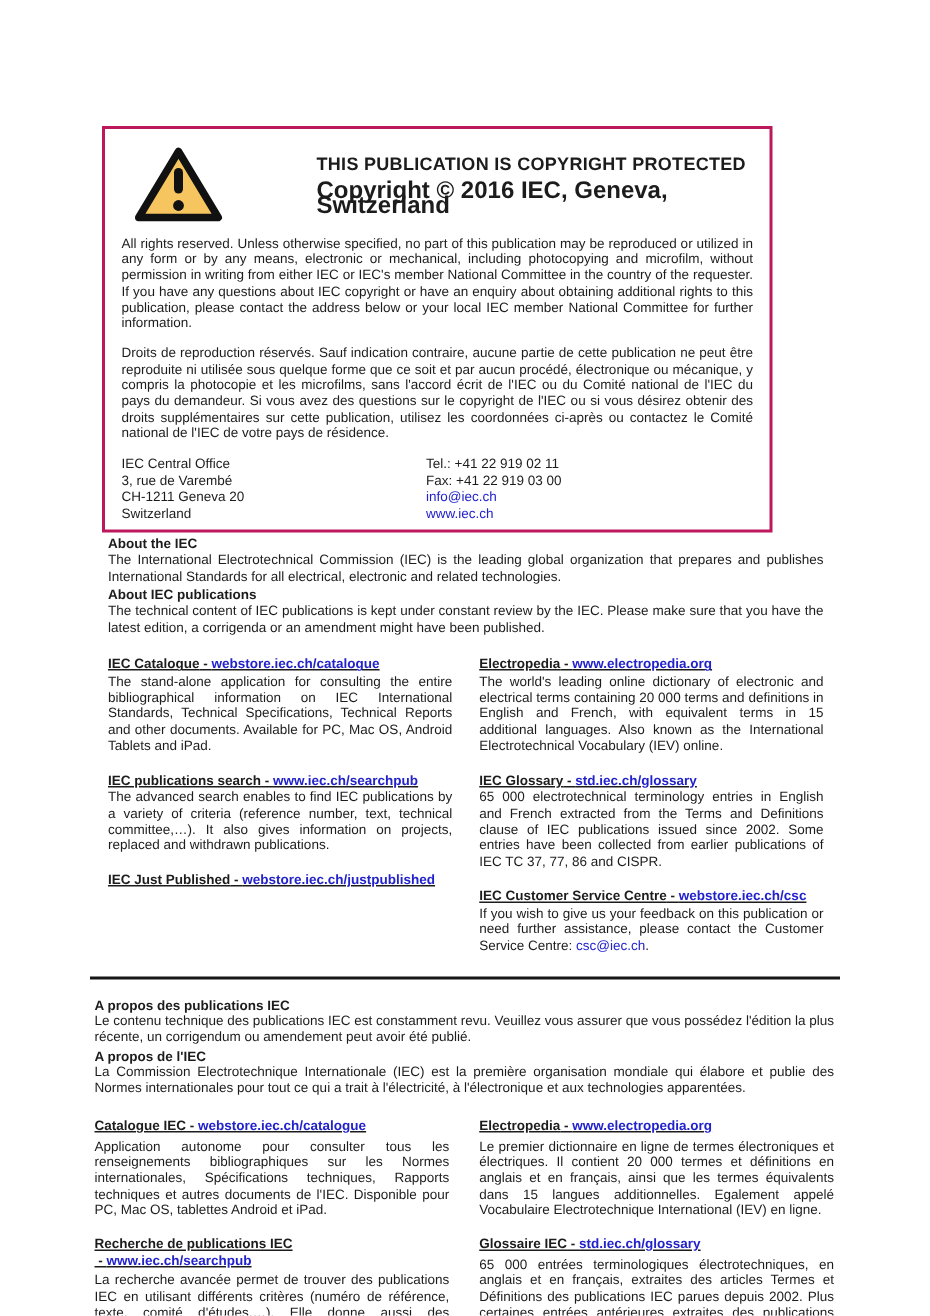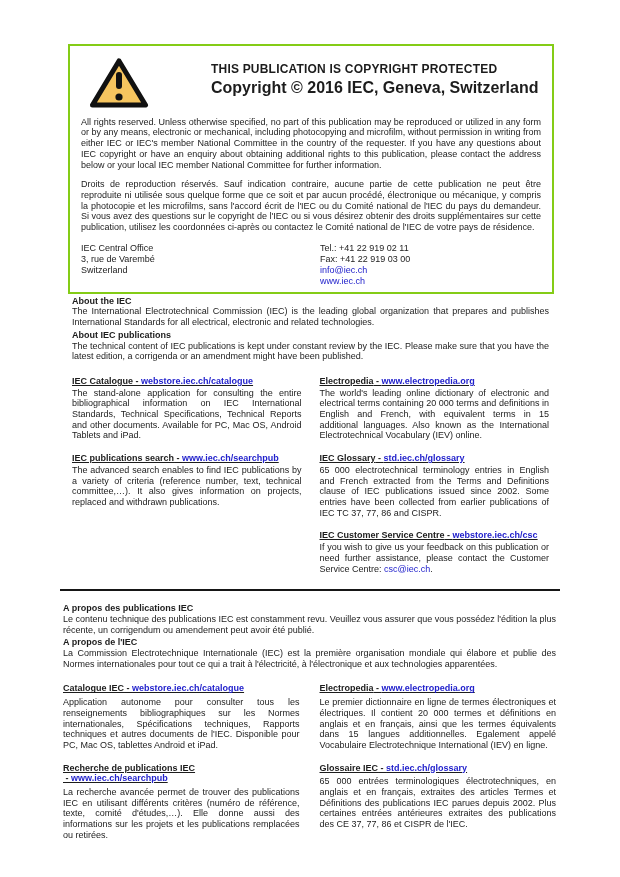--- a/index.html
+++ b/index.html
@@ -10,32 +10,32 @@
     font-size:9px; line-height:10.7px; color:#1c1c1c;
     position:relative;
   }
   .just { text-align:justify; }
   .bold { font-weight:bold; }
   .link { color:#2222CC; text-decoration:none; cursor:pointer; }
   .sep { white-space:pre; font-weight:bold; }
 
   
   .copy-box {
-    margin:44px 0 0 68px; width:486px;
-    border:2px solid #84cc16;
+    margin:84px 0 0 68px; width:447px;
+    border:2px solid #be185d;
     padding:11px 11px 5px 11px;
   }
   .box-header { display:flex; align-items:flex-start; }
   .warn-icon { margin-left:8px; flex:0 0 auto; }
   .box-titles { margin-left:62px; padding-top:7px; }
   .box-title { font-size:12px; font-weight:bold; letter-spacing:.2px; }
   .box-subtitle { font-size:16px; font-weight:bold; margin-top:8px; }
   .notice { margin-top:5px; }
   .notice-fr { margin-top:9px; }
-  .contact { display:flex; margin-top:10px;gap:36px; }
+  .contact { display:flex; margin-top:10px; }
   .addr { width:203px; }
   .addr div, .tele div { line-height:11px; }
 
   
   .en-area { margin-left:72px; width:477px; }
   .fr-area { margin-left:63px; width:493px; }
   .sec { margin-top:2px; }
   .sec .h { font-weight:bold; }
   .cols { display:flex; margin-top:14px; }
   .cols-en { gap:18px; }
@@ -69,20 +69,21 @@
       <div class="box-title">THIS PUBLICATION IS COPYRIGHT PROTECTED</div>
       <div class="box-subtitle">Copyright © 2016 IEC, Geneva, Switzerland</div>
     </div>
   </div>
   <p class="notice just">All rights reserved. Unless otherwise specified, no part of this publication may be reproduced or utilized in any form or by any means, electronic or mechanical, including photocopying and microfilm, without permission in writing from either IEC or IEC's member National Committee in the country of the requester. If you have any questions about IEC copyright or have an enquiry about obtaining additional rights to this publication, please contact the address below or your local IEC member National Committee for further information.</p>
   <p class="notice notice-fr just">Droits de reproduction réservés. Sauf indication contraire, aucune partie de cette publication ne peut être reproduite ni utilisée sous quelque forme que ce soit et par aucun procédé, électronique ou mécanique, y compris la photocopie et les microfilms, sans l'accord écrit de l'IEC ou du Comité national de l'IEC du pays du demandeur. Si vous avez des questions sur le copyright de l'IEC ou si vous désirez obtenir des droits supplémentaires sur cette publication, utilisez les coordonnées ci-après ou contactez le Comité national de l'IEC de votre pays de résidence.</p>
   <div class="contact">
     <div class="addr">
       <div>IEC Central Office</div>
       <div>3, rue de Varembé</div>
+      <div>CH-1211 Geneva 20</div>
       <div>Switzerland</div>
     </div>
     <div class="tele">
       <div>Tel.: +41 22 919 02 11</div>
       <div>Fax: +41 22 919 03 00</div>
       <div><a class="link">info@iec.ch</a></div>
       <div><a class="link">www.iec.ch</a></div>
     </div>
   </div>
 </div>
@@ -104,20 +105,21 @@
         <div class="entry-head"><span>IEC Catalogue</span><span class="sep"> - </span><a class="link bold">webstore.iec.ch/catalogue</a></div>
         <p class="entry-body">The stand-alone application for consulting the entire bibliographical information on IEC International Standards, Technical Specifications, Technical Reports and other documents. Available for PC, Mac OS, Android Tablets and iPad.</p>
       </div>
 
       <div class="entry">
         <div class="entry-head"><span>IEC publications search</span><span class="sep"> - </span><a class="link bold">www.iec.ch/searchpub</a></div>
         <p class="entry-body">The advanced search enables to find IEC publications by a variety of criteria (reference number, text, technical committee,…). It also gives information on projects, replaced and withdrawn publications.</p>
       </div>
 
       <div class="entry">
+        <div class="entry-head"><span>IEC Just Published</span><span class="sep"> - </span><a class="link bold">webstore.iec.ch/justpublished</a></div>
       </div>
 
     </div>
     <div class="col">
 
       <div class="entry">
         <div class="entry-head"><span>Electropedia</span><span class="sep"> - </span><a class="link bold">www.electropedia.org</a></div>
         <p class="entry-body">The world's leading online dictionary of electronic and electrical terms containing 20 000 terms and definitions in English and French, with equivalent terms in 15 additional languages. Also known as the International Electrotechnical Vocabulary (IEV) online.</p>
       </div>
 

